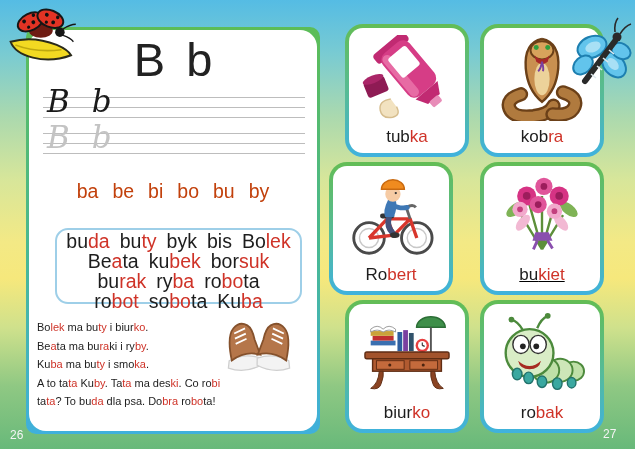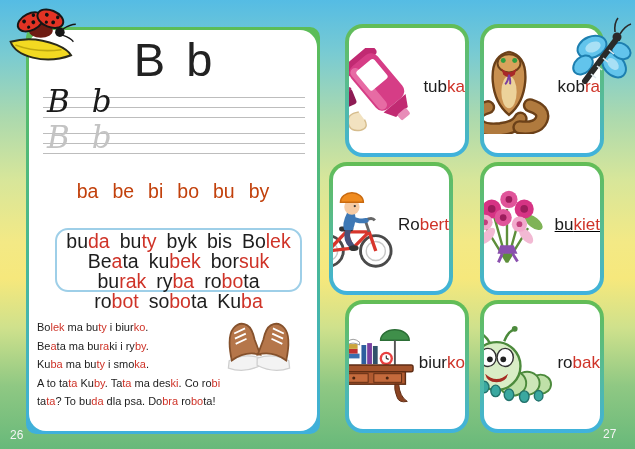--- a/index.html
+++ b/index.html
@@ -20,37 +20,37 @@
   .hw-row.r1{top:67px;} .hw-row.r2{top:103px;}
   .hw-line{position:absolute;left:0;right:0;height:1px;background:#bdbdbd;}
   .hw-line.l1{top:0;} .hw-line.l2{top:10px;} .hw-line.l3{top:20px;}
   .hw-letters{position:absolute;left:4px;top:-14px;font-family:"DejaVu Serif",serif;
     font-style:italic;font-size:31px;letter-spacing:6px;}
   .r1 .hw-letters{color:#1a1a1a;} .r2 .hw-letters{color:#c3c3c3;}
   .syl-line{position:absolute;left:0;right:0;text-align:center;font-size:19.5px;
     color:#c2410c;font-weight:500;}
   .syl-line.s1{top:150px;} .syl-line.s2{top:172px;}
   .syl{margin:0 7px;}
-  .word-box{position:absolute;left:26px;top:198px;width:247px;height:64px;
+  .word-box{position:absolute;left:26px;top:198px;width:247px;height:76px;
     box-sizing:border-box;border:2px solid #9ecfe8;border-radius:13px;
     text-align:center;padding-top:1px;}
   .wb-line{font-size:19.5px;line-height:20px;font-weight:500;white-space:nowrap;}
   .word{margin:0 5px;}
   .seg-k{color:#1d1d1d;} .seg-r{color:#cf3328;}
   .sentences{position:absolute;left:8px;top:288px;width:272px;}
   .sent{font-size:11px;line-height:18.5px;white-space:nowrap;}
   .boots{position:absolute;left:186px;top:283px;}
   .pageno{position:absolute;color:#f4f4f4;font-size:12px;}
   #pn-left{left:10px;top:428px;} #pn-right{left:603px;top:427px;}
   
   .card{position:absolute;width:124px;height:133px;border-radius:18px;padding:4px;
     box-sizing:border-box;
     background:linear-gradient(180deg,#63bd55 0%,#55bb9a 55%,#3fb2de 100%);}
   .card-in{width:100%;height:100%;background:#fff;border-radius:14px;
-    display:flex;align-items:center;justify-content:flex-end;
+    display:flex;flex-direction:column;align-items:center;justify-content:flex-end;
     overflow:hidden;}
   .card-ill{flex:1;display:flex;align-items:center;justify-content:center;width:100%;}
   .card-label{font-size:17px;font-weight:500;padding-bottom:7px;line-height:18px;}
   .c1{left:345px;top:24px;} .c2{left:480px;top:24px;}
   .c3{left:329px;top:162px;} .c4{left:480px;top:162px;text-decoration:underline;}
   .c5{left:345px;top:300px;} .c6{left:480px;top:300px;}
   .deco{position:absolute;}
   #ladybug{left:4px;top:2px;} #butterfly{left:571px;top:13px;}
 </style>
 </head>

